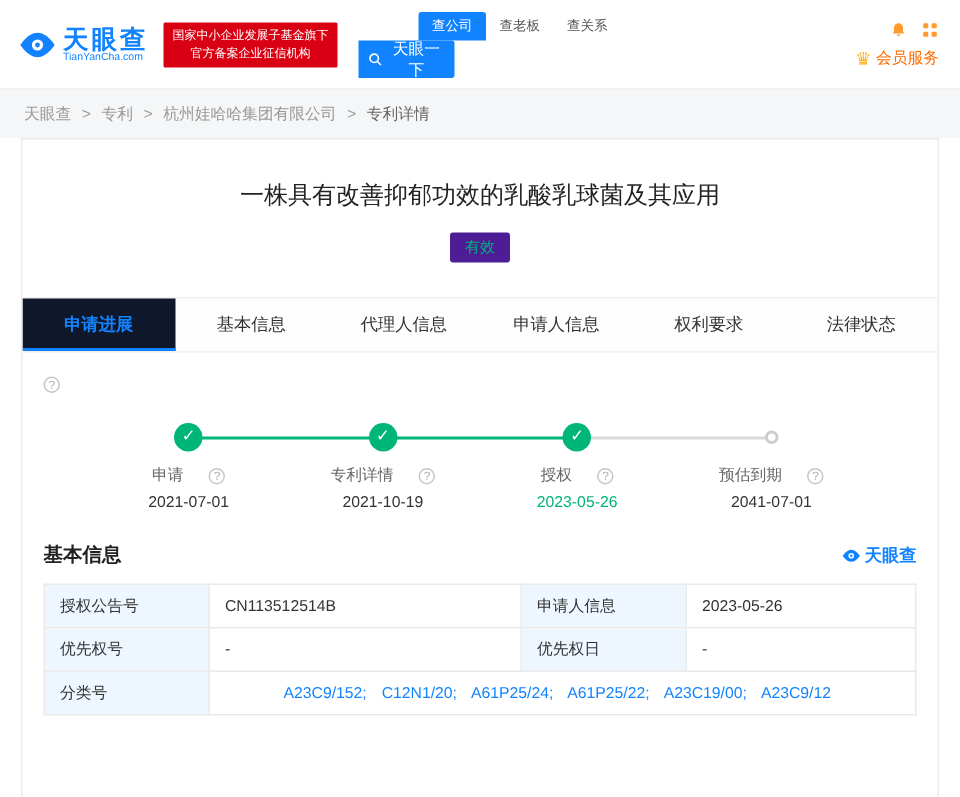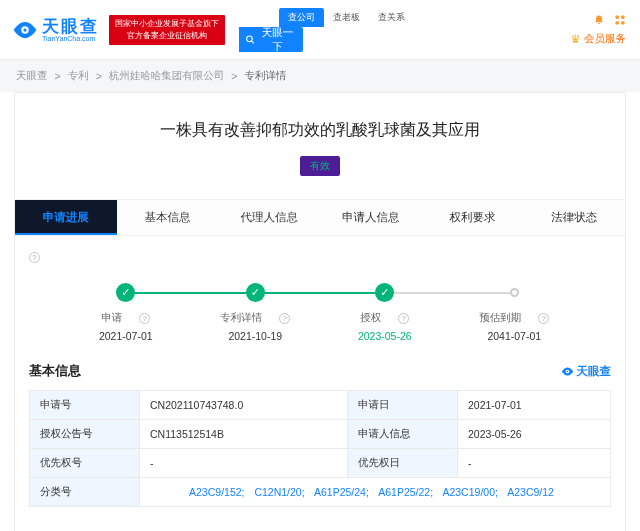--- a/index.html
+++ b/index.html
@@ -237,26 +237,20 @@
     </div>
 
     <table class="info-table">
       <colgroup>
           <col style="width:110px">
           <col style="width:208px">
           <col style="width:110px">
           <col>
         </colgroup>
       <tbody>
-          <tr>
-        <td class="lab">申请号</td>
-        <td>CN202110743748.0</td>
-        <td class="lab">申请日</td>
-        <td>2021-07-01</td>
-      </tr>
       <tr>
         <td class="lab">授权公告号</td>
         <td>CN113512514B</td>
         <td class="lab">申请人信息</td>
         <td>2023-05-26</td>
       </tr>
       <tr>
         <td class="lab">优先权号</td>
         <td>-</td>
         <td class="lab">优先权日</td>

